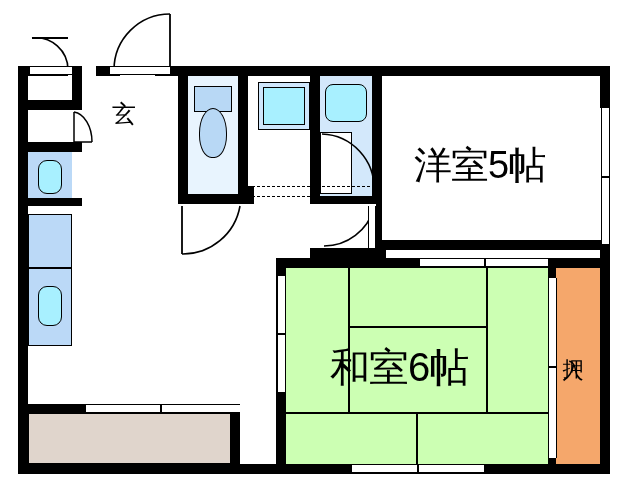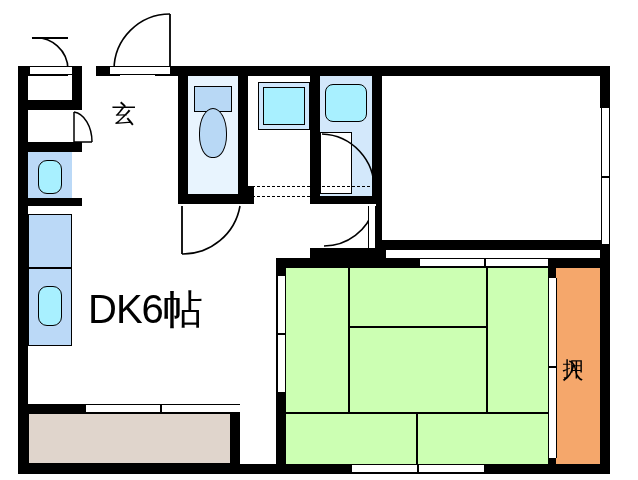--- a/index.html
+++ b/index.html
@@ -138,20 +138,21 @@
     <path d="M 2 2 A 54 54 0 0 1 54 58" fill="none" stroke="#000" stroke-width="1.6"></path>
   </svg>
 
   <svg class="arc" style="left:322px;top:206px;width:56px;height:42px;" viewBox="0 0 56 42">
     <path d="M 52 2 A 52 52 0 0 1 2 40" fill="none" stroke="#000" stroke-width="1.6"></path>
   </svg>
   <div class="winv" style="left:368px;top:206px;width:8px;height:42px;"></div>
 
   <div class="lbl" style="left:112px;top:98px;font-size:24px;">玄</div>
 
-  <div class="lbl" style="left:88px;top:282px;font-size:40px;letter-spacing:-1px;">DK6帖</div>
 
+  <div class="lbl" style="left:414px;top:140px;font-size:38px;letter-spacing:-1px;">洋室5帖</div>
 
+  <div class="lbl" style="left:330px;top:340px;font-size:40px;letter-spacing:-1px;">和室6帖</div>
 
   <div class="lbl" style="left:562px;top:342px;font-size:21px;writing-mode:vertical-rl;text-orientation:upright;line-height:1.05;">押入</div>
 
 
 </div>
 
 </body></html>

